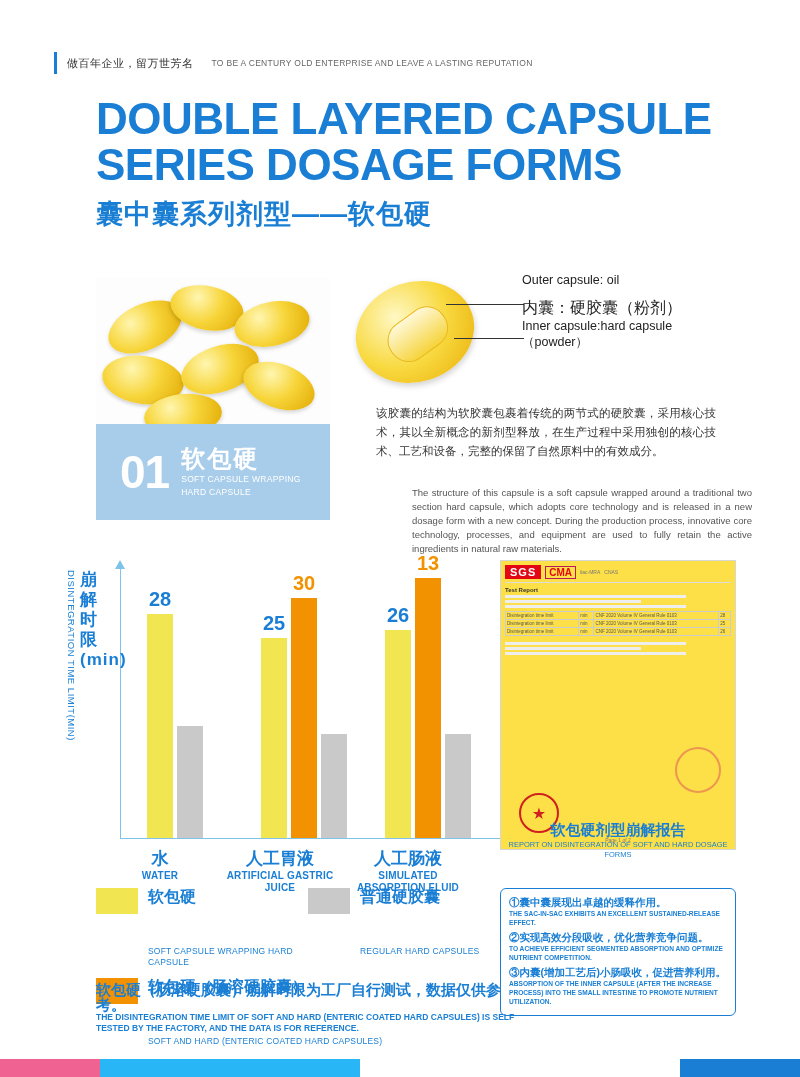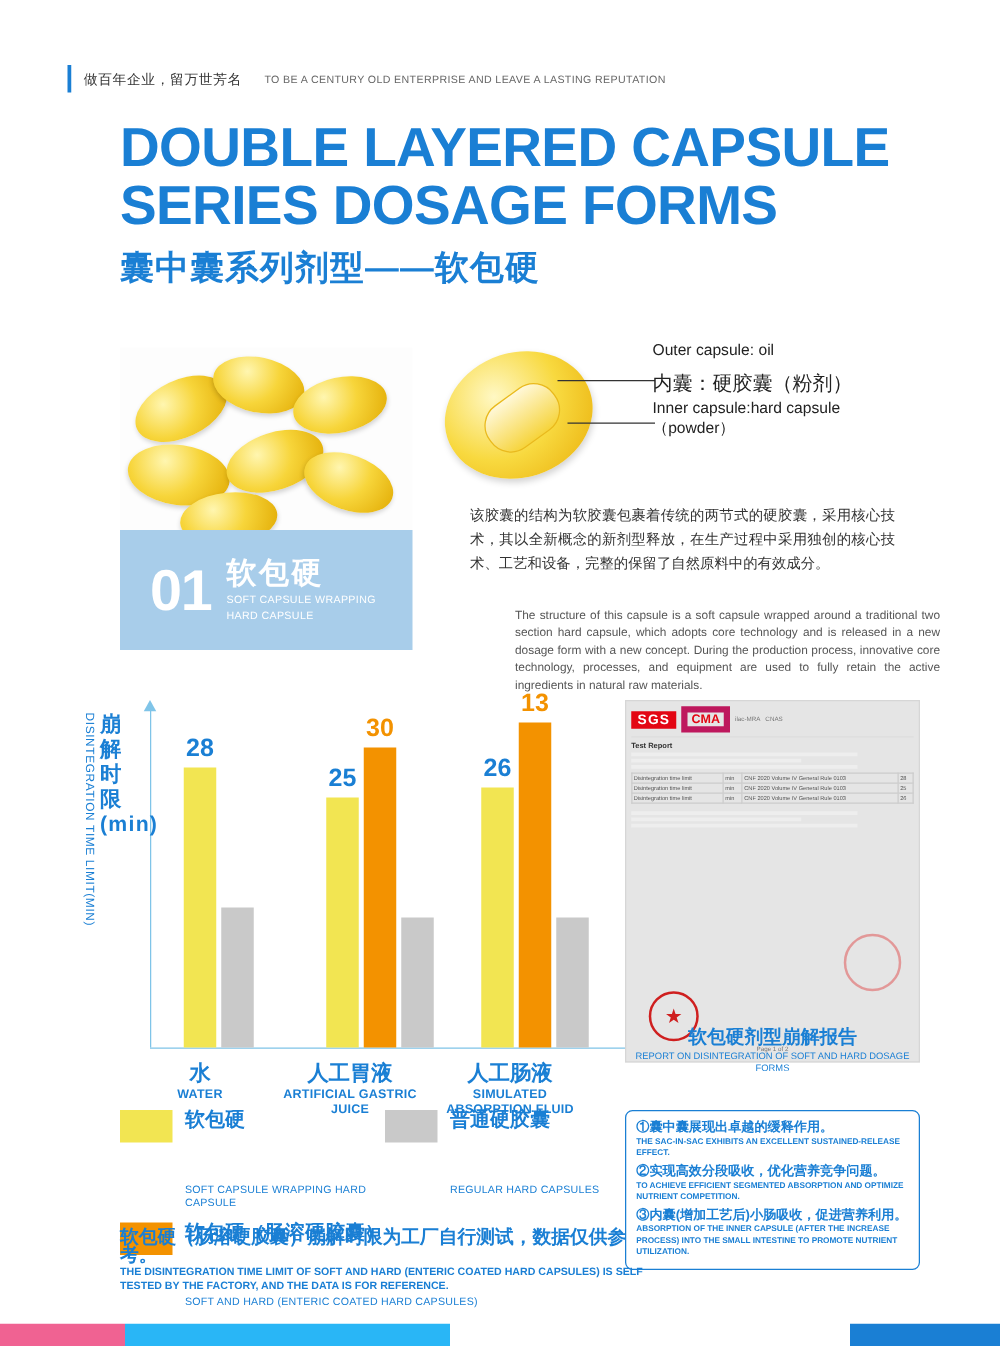--- a/index.html
+++ b/index.html
@@ -116,24 +116,24 @@
   .lg-cn{font-size:16px;font-weight:bold;color:#1a7fd4;line-height:18px;}
   .lg-en{font-size:8.5px;color:#1a7fd4;line-height:11px;letter-spacing:.2px;margin-top:40px;}
   .lg-col{min-width:160px;}
 
   .foot-note{position:absolute;left:96px;top:982px;width:420px;}
   .fn-cn{font-size:15px;font-weight:bold;color:#1a7fd4;line-height:15px;}
   .fn-en{font-size:8.5px;font-weight:bold;color:#1a7fd4;line-height:11px;}
 
   
   .report{position:absolute;left:500px;top:560px;width:236px;height:290px;
-    border:1px solid #d6d6d6;background:#e5e5e5;padding:4px;box-sizing:border-box;}
+    border:1px solid #d6d6d6;background:#fde047;padding:4px;box-sizing:border-box;}
   .rep-head{display:flex;align-items:center;gap:4px;border-bottom:1px solid #ddd;padding-bottom:3px;}
   .sgs{background:#e30613;color:#fff;font-size:11px;font-weight:bold;padding:1px 5px;letter-spacing:1px;}
-  .cma{color:#e30613;font-size:10px;font-weight:bold;border:5px solid #be185d;padding:0 3px;}
+  .cma{color:#e30613;font-size:10px;font-weight:bold;border:1px solid #be185d;padding:0 3px;}
   .mini{font-size:5px;color:#777;}
   .rep-title{font-size:6px;font-weight:bold;color:#333;margin:4px 0 2px;}
   .rep-line{height:3px;background:#eee;margin:2px 0;}
   .rep-line.s{width:60%;}
   .rep-line.m{width:80%;}
   .rep-tbl{width:100%;border-collapse:collapse;margin-top:3px;}
   .rep-tbl td,.rep-tbl th{border:1px solid #ccc;font-size:4.5px;color:#555;padding:1px;}
   .stamp{position:absolute;right:14px;bottom:56px;width:42px;height:42px;border-radius:50%;
     border:2px solid #e05a5a;opacity:.55;}
   .seal{position:absolute;left:18px;bottom:16px;width:36px;height:36px;border-radius:50%;

